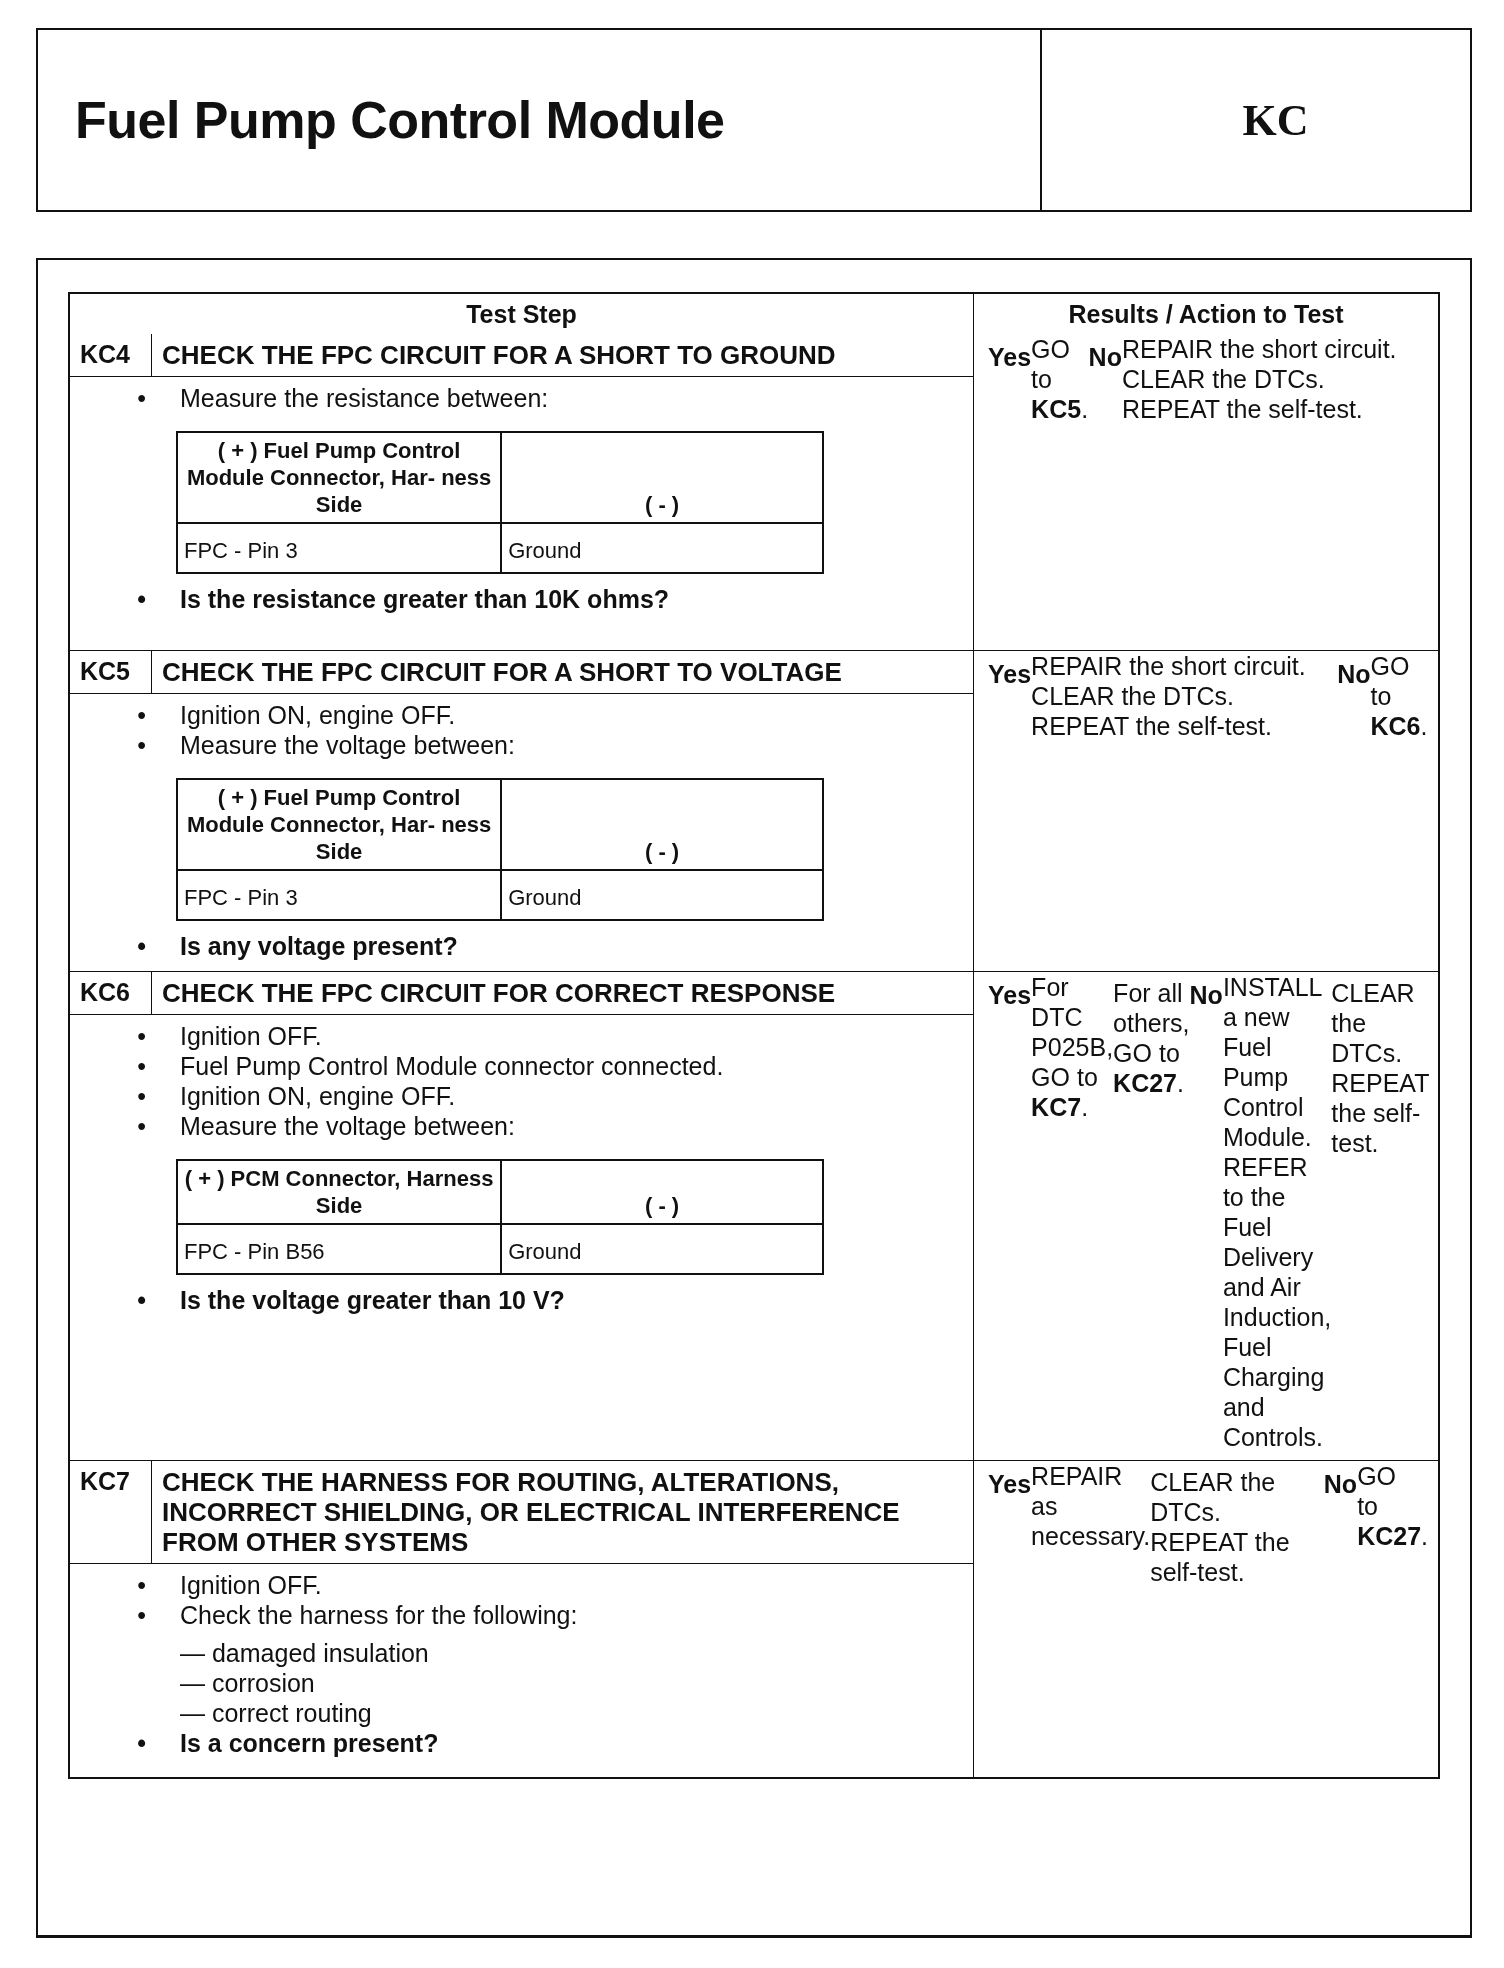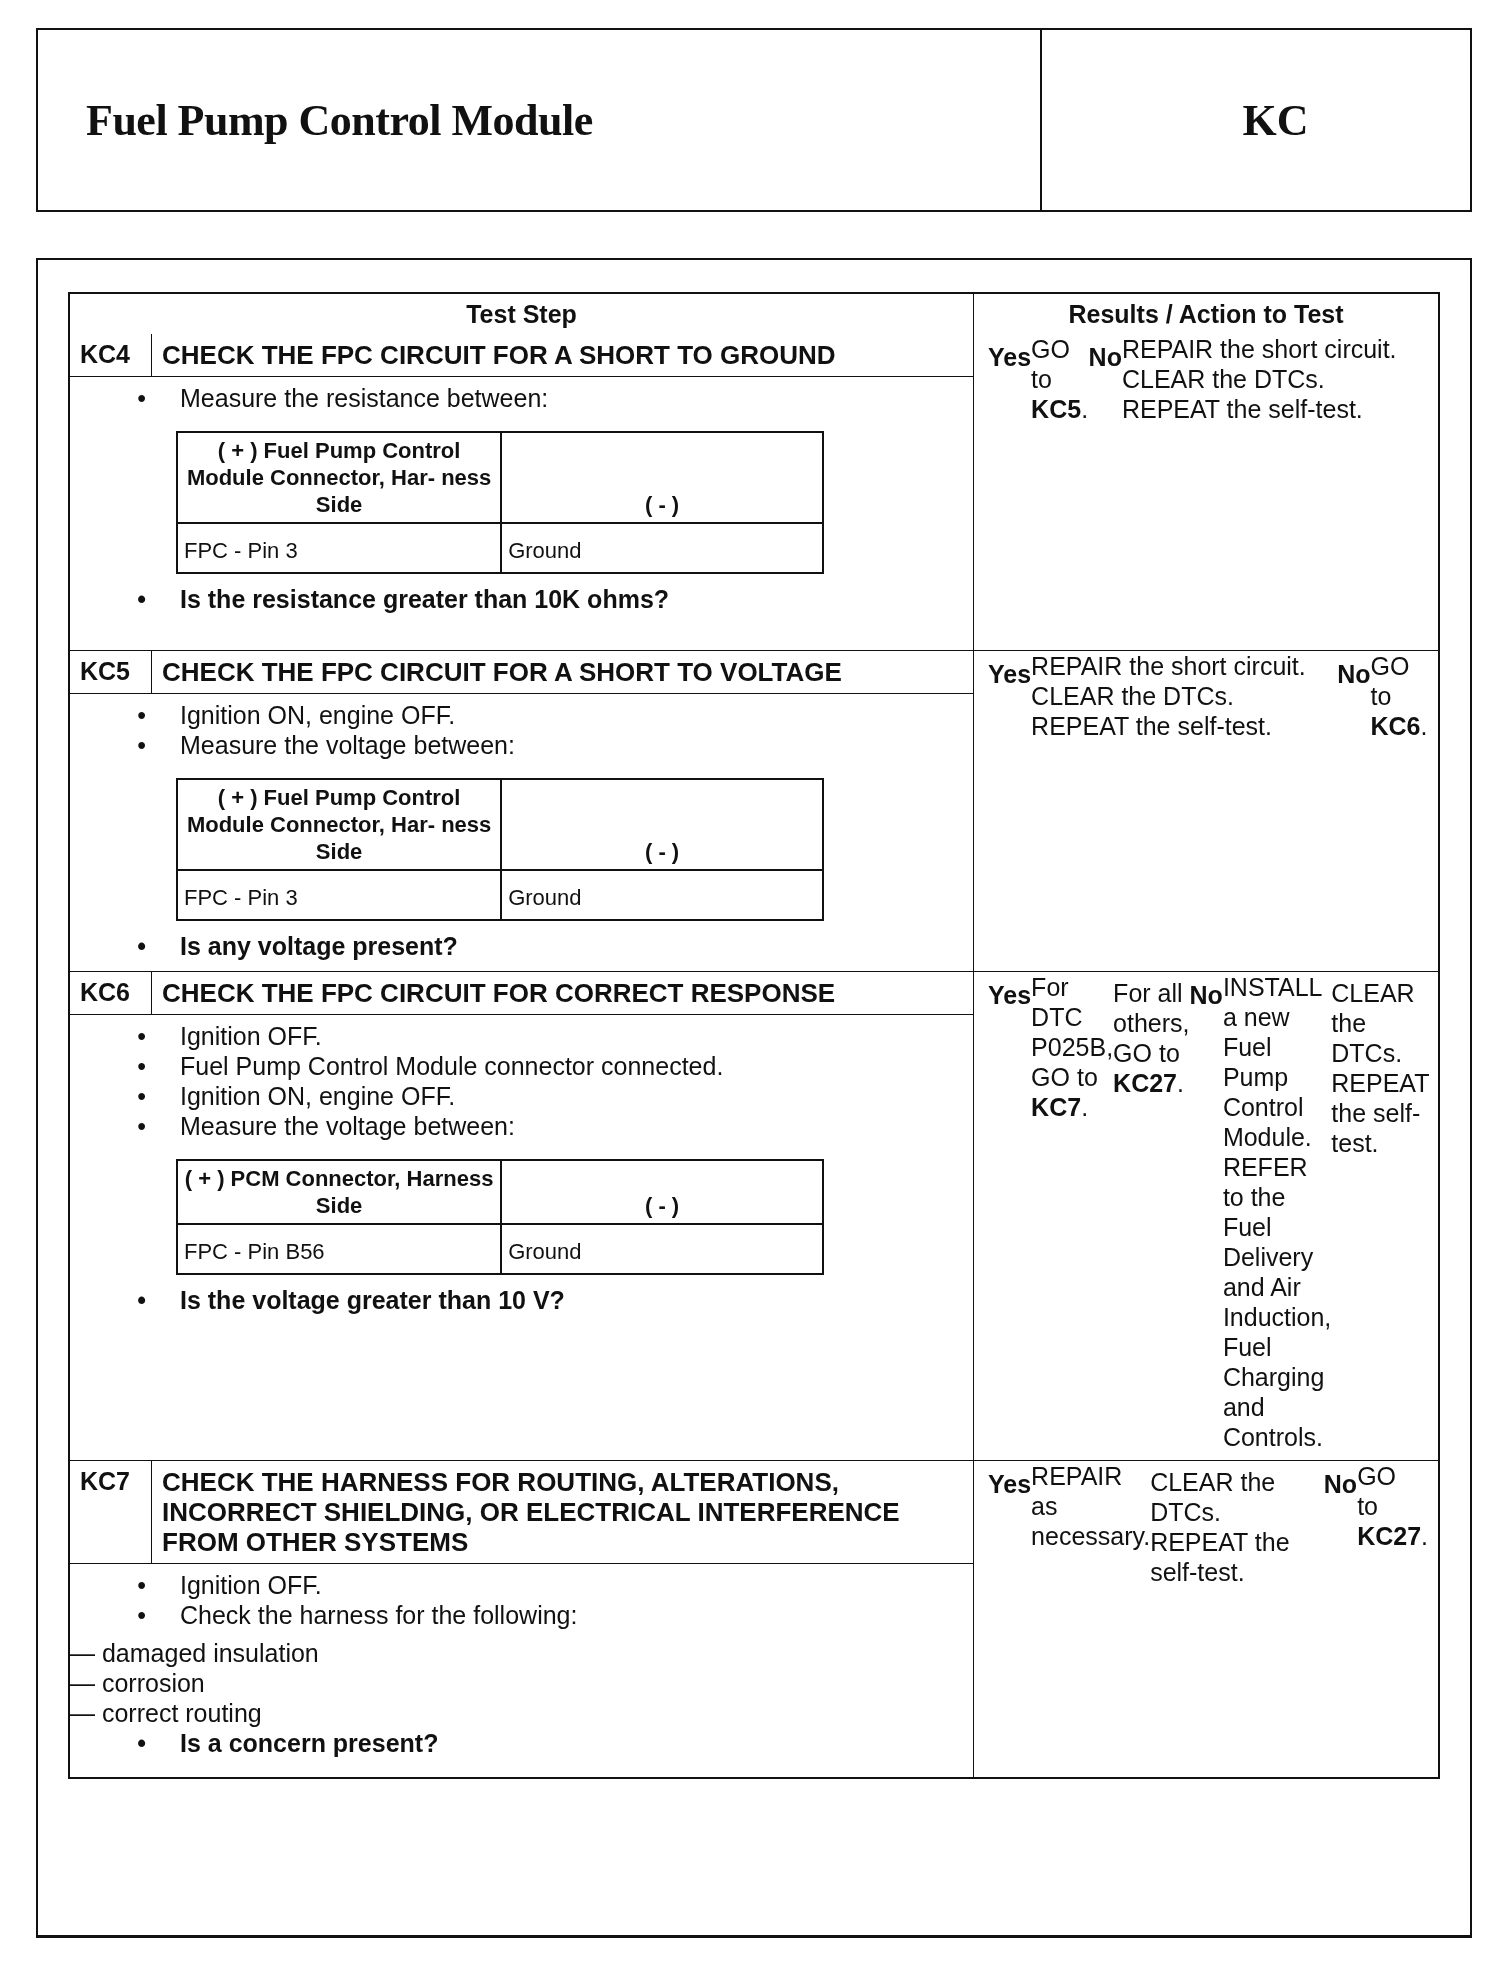--- a/index.html
+++ b/index.html
@@ -1,21 +1,21 @@
 <!DOCTYPE html>
 <html><head>
   <meta charset="utf-8">
   <style>
     html, body { margin: 0; padding: 0; background: #ffffff; }
     body { width: 1504px; height: 1968px; position: relative; color: #111; font-family: "Liberation Sans", sans-serif; overflow: hidden; }
 
     
     .hdr { position: absolute; left: 36px; top: 28px; width: 1436px; height: 184px; border: 2px solid #111; box-sizing: border-box; display: flex; }
-    .hdr-title { flex: 0 0 1004px; border-right: 2px solid #111; display: flex; align-items: center; padding-left: 48px; box-sizing: border-box;
-      font-family: Liberation Serif, serif; font-weight: bold; font-size: 44px; letter-spacing: -0.5px; }
+    .hdr-title { flex: 0 0 1004px; border-right: 2px solid #111; display: flex; align-items: center; padding-left: 37px; box-sizing: border-box;
+      font-family: Liberation Sans, sans-serif; font-weight: bold; font-size: 52px; letter-spacing: -0.5px; }
     .hdr-code { flex: 1; display: flex; align-items: center; justify-content: center;
       font-family: "Liberation Serif", serif; font-weight: bold; font-size: 44px; margin-left: 39px; }
 
     
     .frame { position: absolute; left: 36px; top: 258px; width: 1436px; height: 1680px; border: 2px solid #111; border-bottom-width: 3px; box-sizing: border-box; }
 
     
     .tbl { position: absolute; left: 68px; top: 292px; width: 1372px; border: 2px solid #111; box-sizing: border-box; }
     .row { display: flex; border-top: 1.5px solid #111; }
     .row:first-child { border-top: none; }
@@ -24,21 +24,21 @@
     .th { height: 40px; display: flex; align-items: center; justify-content: center; font-weight: bold; font-size: 25px; }
 
     .step-head { display: flex; border-bottom: 1.5px solid #111; }
     .step-id { width: 82px; flex: 0 0 82px; border-right: 1.5px solid #111; font-weight: bold; font-size: 25px; padding: 6px 0 6px 10px; box-sizing: border-box; }
     .step-title { flex: 1; font-weight: bold; font-size: 26px; padding: 6px 10px; line-height: 30px; }
 
     .step-body { padding: 6px 0 10px 0; }
     .bul { display: flex; font-size: 25px; line-height: 30px; }
     .bul .dot { width: 110px; flex: 0 0 110px; text-align: right; padding-right: 34px; box-sizing: border-box; }
     .bul.bold { font-weight: bold; }
-    .sub { font-size: 25px; line-height: 30px; }
+    .sub { padding-left: 110px; font-size: 25px; line-height: 30px; }
 
     .meas { margin: 18px 0 10px 106px; width: 648px; border: 2.5px solid #111; border-collapse: collapse; }
     .meas td { border: 2px solid #111; font-size: 22px; vertical-align: bottom; }
     .meas .mh { font-weight: bold; text-align: center; line-height: 27px; padding: 4px 6px; width: 322px; }
     .meas .mv { padding: 8px 6px; height: 32px; }
 
     .res { padding: 0 10px 8px 14px; display: flex; flex-direction: row; justify-content: flex-end; font-size: 25px; line-height: 30px; }
     .res .lbl { font-weight: bold; margin-top: 8px; }
     .res p { margin: 0; }
     .res p + p { margin-top: 6px; }

